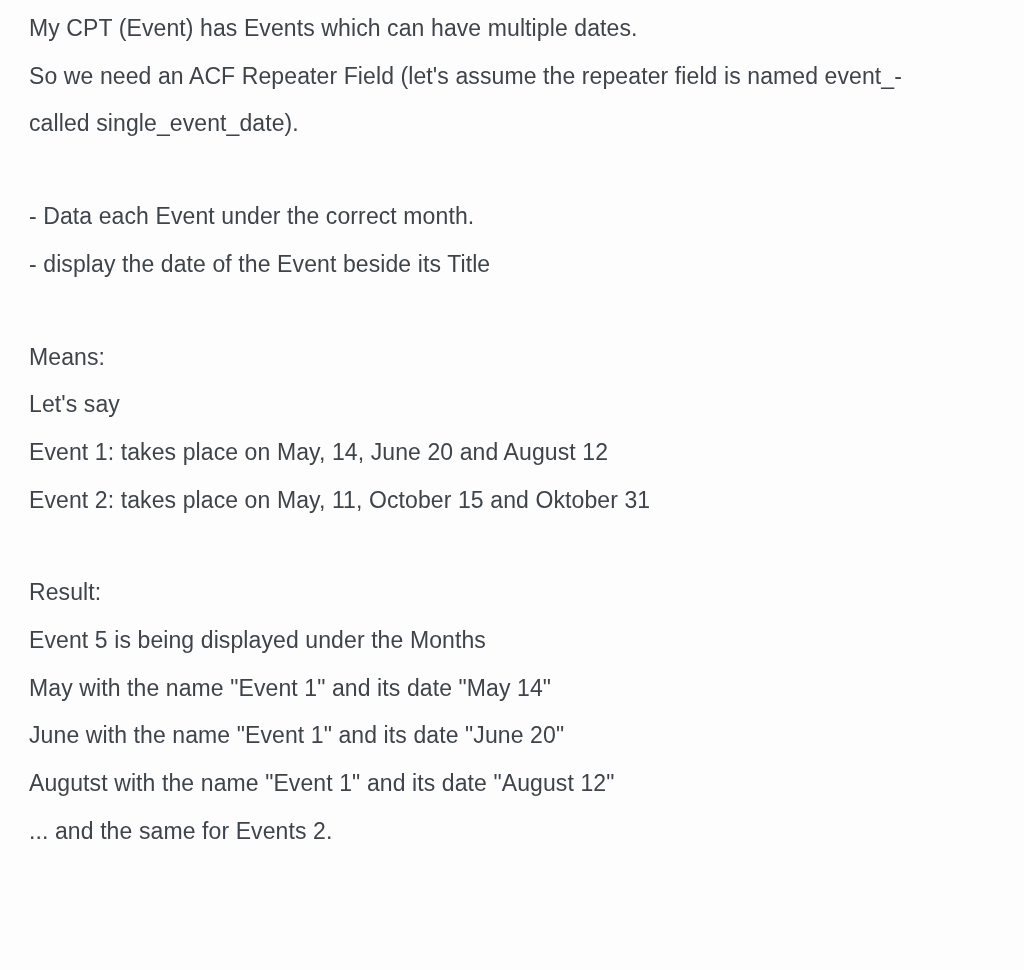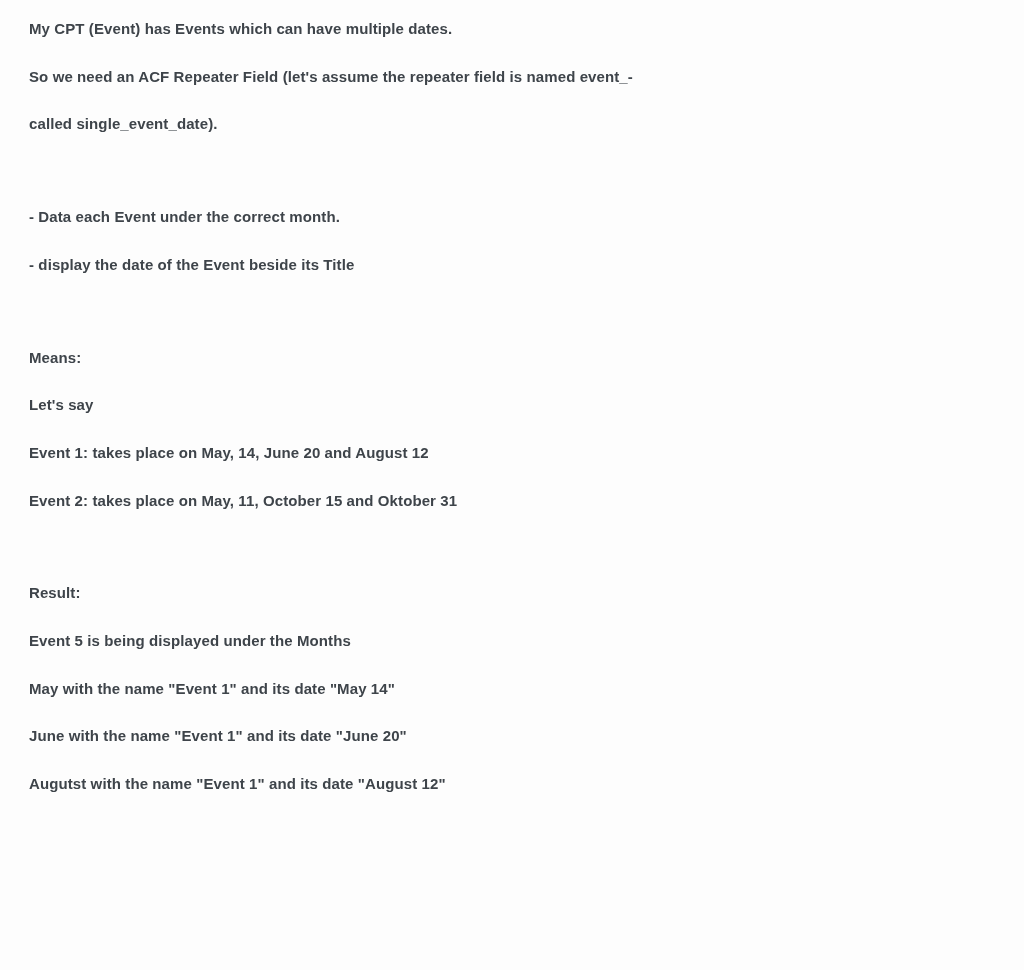--- a/index.html
+++ b/index.html
@@ -9,23 +9,22 @@
   body {
     width: 1024px;
     height: 970px;
     background: #fdfdfd;
     font-family: "Liberation Sans", "DejaVu Sans", sans-serif;
     overflow: hidden;
   }
   .post {
     padding: 5px 28px 0 29px;
     color: #3e444a;
-    font-size: 15px;
+    font-size: 23px;
     letter-spacing: 0.1px;
-    font-weight: bold;
   }
   .paragraph {
     margin: 0 0 45px 0;
   }
   .paragraph:last-child {
     margin-bottom: 0;
   }
   .line {
     line-height: 47.7px;
     white-space: pre-wrap;
@@ -49,14 +48,15 @@
       <div class="line">Let's say</div>
       <div class="line">Event 1: takes place on May, 14, June 20 and August 12</div>
       <div class="line">Event 2: takes place on May, 11, October 15 and Oktober 31</div>
     </div>
     <div class="paragraph">
       <div class="line">Result:</div>
       <div class="line">Event 5 is being displayed under the Months</div>
       <div class="line">May with the name "Event 1" and its date "May 14"</div>
       <div class="line">June with the name "Event 1" and its date "June 20"</div>
       <div class="line">Augutst with the name "Event 1" and its date "August 12"</div>
+      <div class="line">... and the same for Events 2.</div>
     </div>
   </div>
 
 </body></html>

